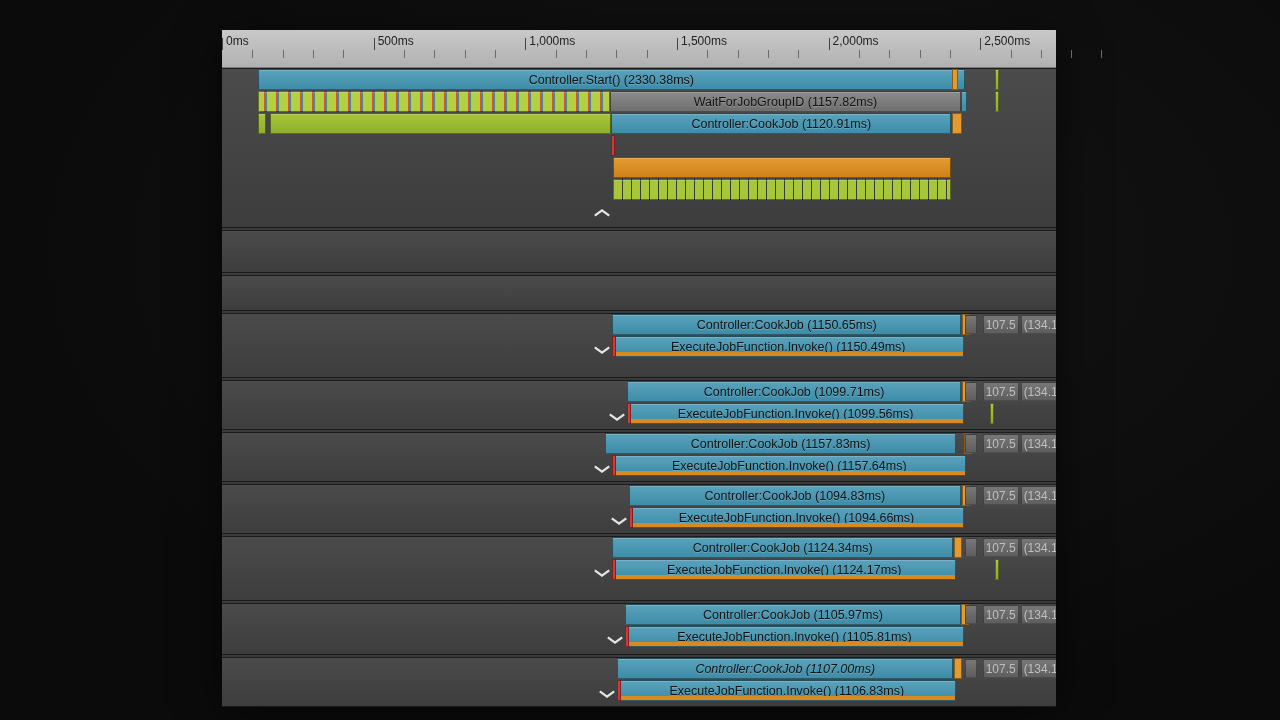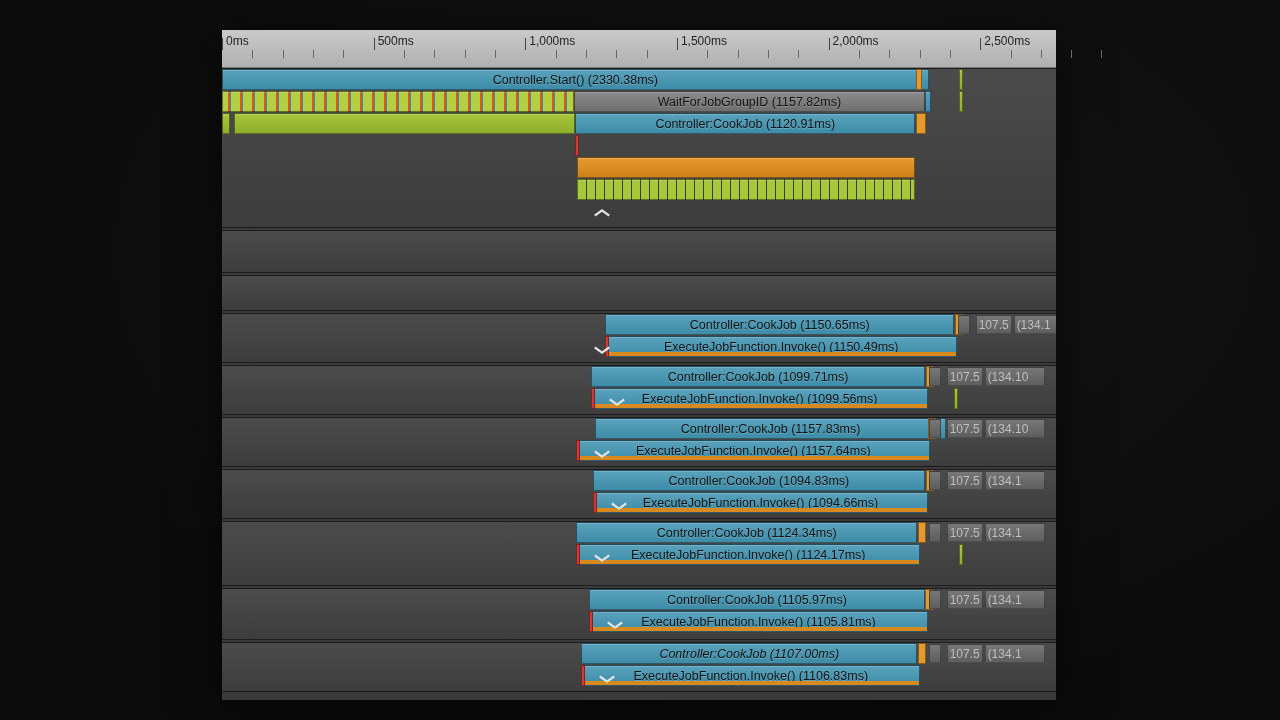--- a/index.html
+++ b/index.html
@@ -43,21 +43,21 @@
   
   .track-area { position: relative; height: calc(100% - 30px); overflow: hidden; }
   .thread {
     position: relative;
     border-top: 1px solid #1c1c1c;
     border-bottom: 1px solid #1c1c1c;
     background: linear-gradient(#4b4b4b,#3d3d3d);
     margin-bottom: 2px;
   }
   .thread.collapsed { height: 22px; }
-  .thread .rows { position: relative; }
+  .thread .rows { position: relative; margin-left: 36px; }
   .row { position: relative; height: 22px; }
   .row + .row { margin-top: 0; }
 
   .bar {
     position: absolute; top: 0; height: 21px;
     border: 1px solid rgba(0,0,0,0.45);
     box-shadow: inset 0 1px 0 rgba(255,255,255,0.18);
     overflow: hidden;
   }
   .bar .text {
@@ -207,21 +207,21 @@
         <svg viewBox="0 0 20 12">
             <path d="M2 9 L10 3 L18 9"></path>
           </svg>
       </div>
     </div>
 
     <div class="thread collapsed" style="height:43px;"></div>
     <div class="thread collapsed" style="height:36px;"></div>
 
     <div id="workers">
-        <div class="thread" style="height: 50px; padding-left: 29px;">
+        <div class="thread" style="height: 65px;">
           <div class="rows">
             <div class="row">
               <div class="bar c-blue" style="left: 354.223px; width: 348.961px;">
                 <div class="text">Controller:CookJob (1150.65ms)</div>
               </div>
               <div class="stub-right" style="left: 703.79px; width: 8px;"></div>
               <div class="tinybar c-faded" style="left: 706.625px; width: 12px; top: 1px;"></div>
               <div class="tinybar c-faded" style="left: 724.625px; width: 36px; top: 1px;">
                 <div class="t">107.5</div>
               </div>
@@ -269,21 +269,21 @@
           </div>
           <div class="chevron" style="left: 385.386px; top: 28px;">
             <svg viewBox="0 0 20 12">
               <path d="M2 3 L10 9 L18 3"></path>
             </svg>
           </div>
         </div>
         <div class="thread" style="height: 50px;">
           <div class="rows">
             <div class="row">
-              <div class="bar c-blue" style="left: 373px; width: 351.138px;">
+              <div class="bar c-blue" style="left: 347px; width: 351.138px;">
                 <div class="text">Controller:CookJob (1157.83ms)</div>
               </div>
               <div class="stub-right" style="left: 705.967px; width: 8px;"></div>
               <div class="tinybar c-faded" style="left: 706.625px; width: 12px; top: 1px;"></div>
               <div class="tinybar c-faded" style="left: 724.625px; width: 36px; top: 1px;">
                 <div class="t">107.5</div>
               </div>
               <div class="tinybar c-faded" style="left: 762.625px; width: 60px; top: 1px;">
                 <div class="t">(134.10</div>
               </div>

